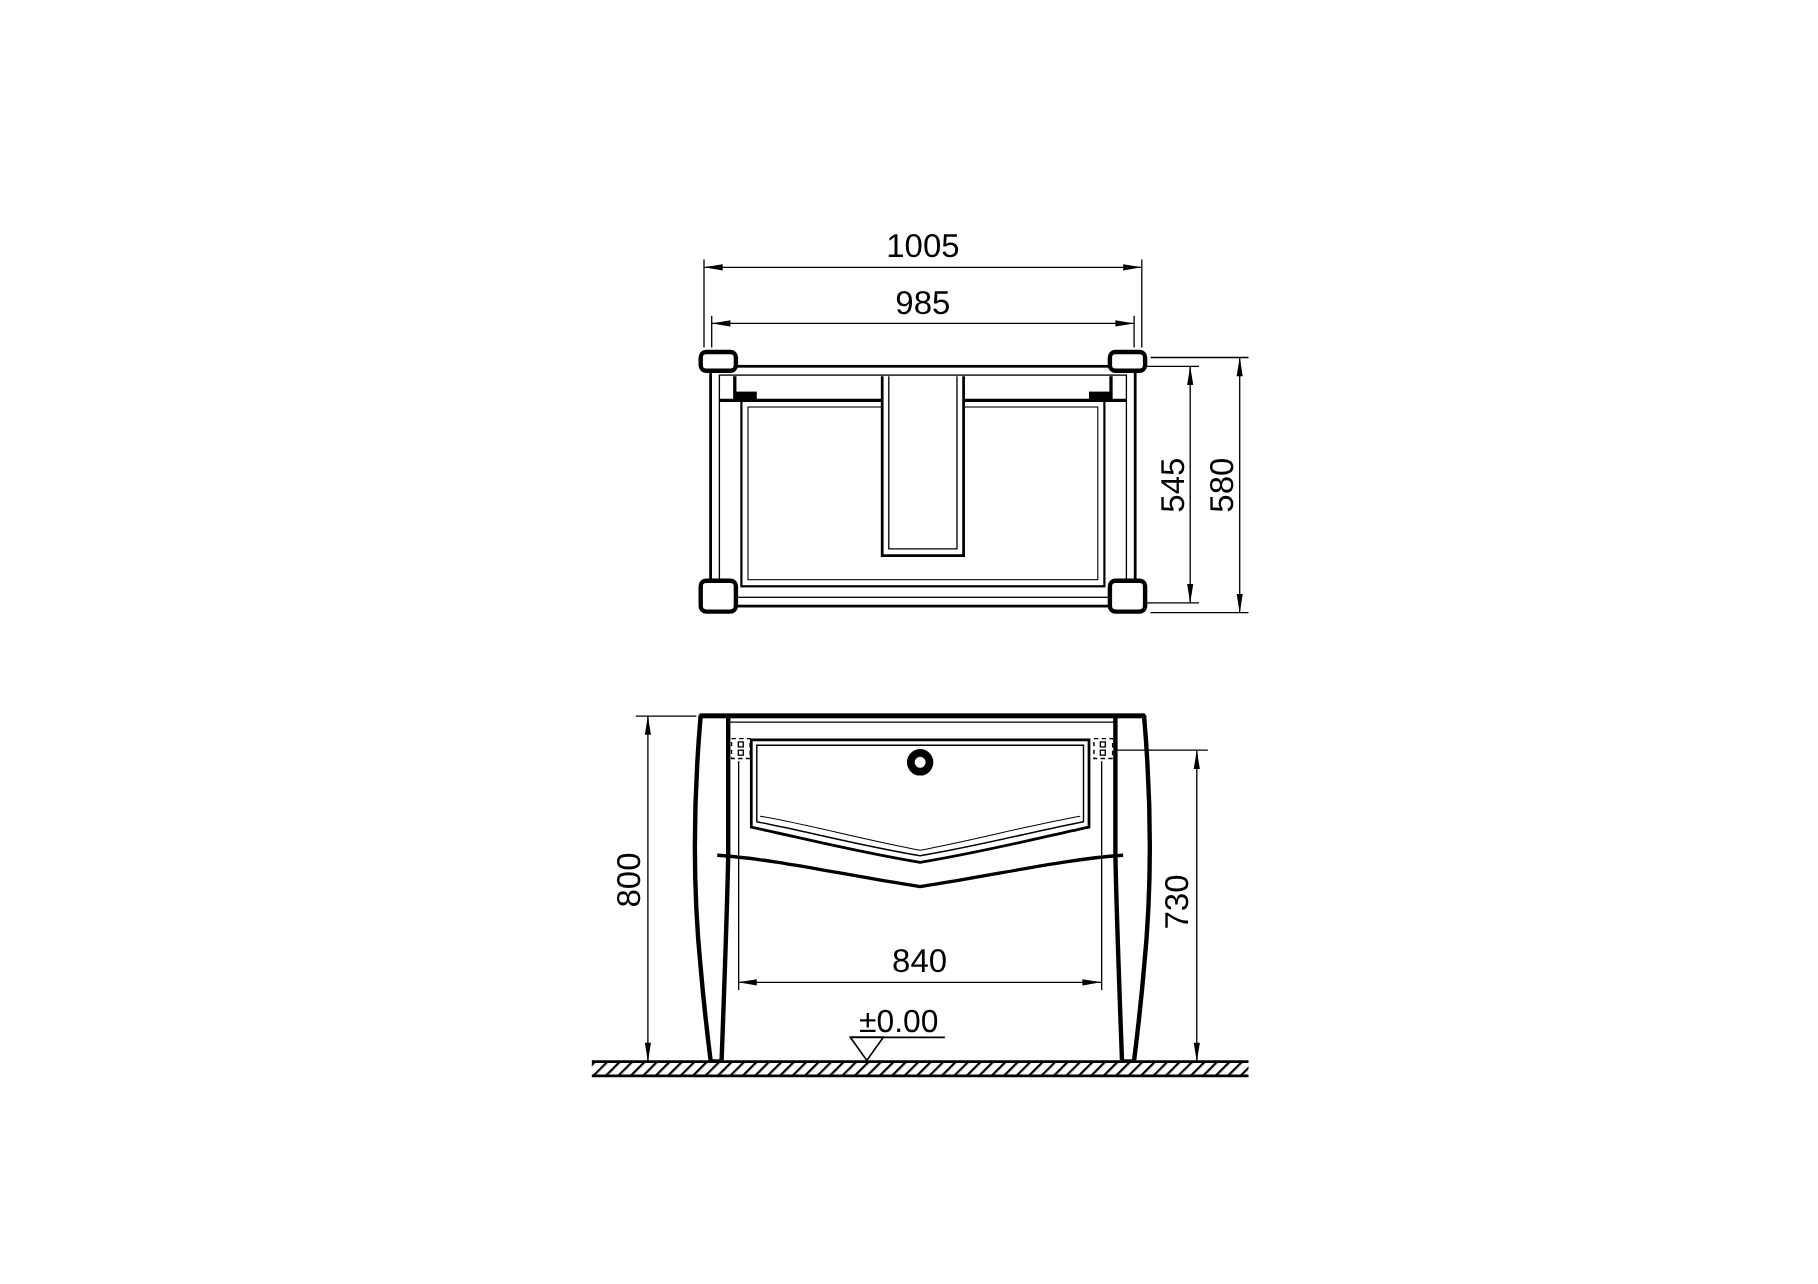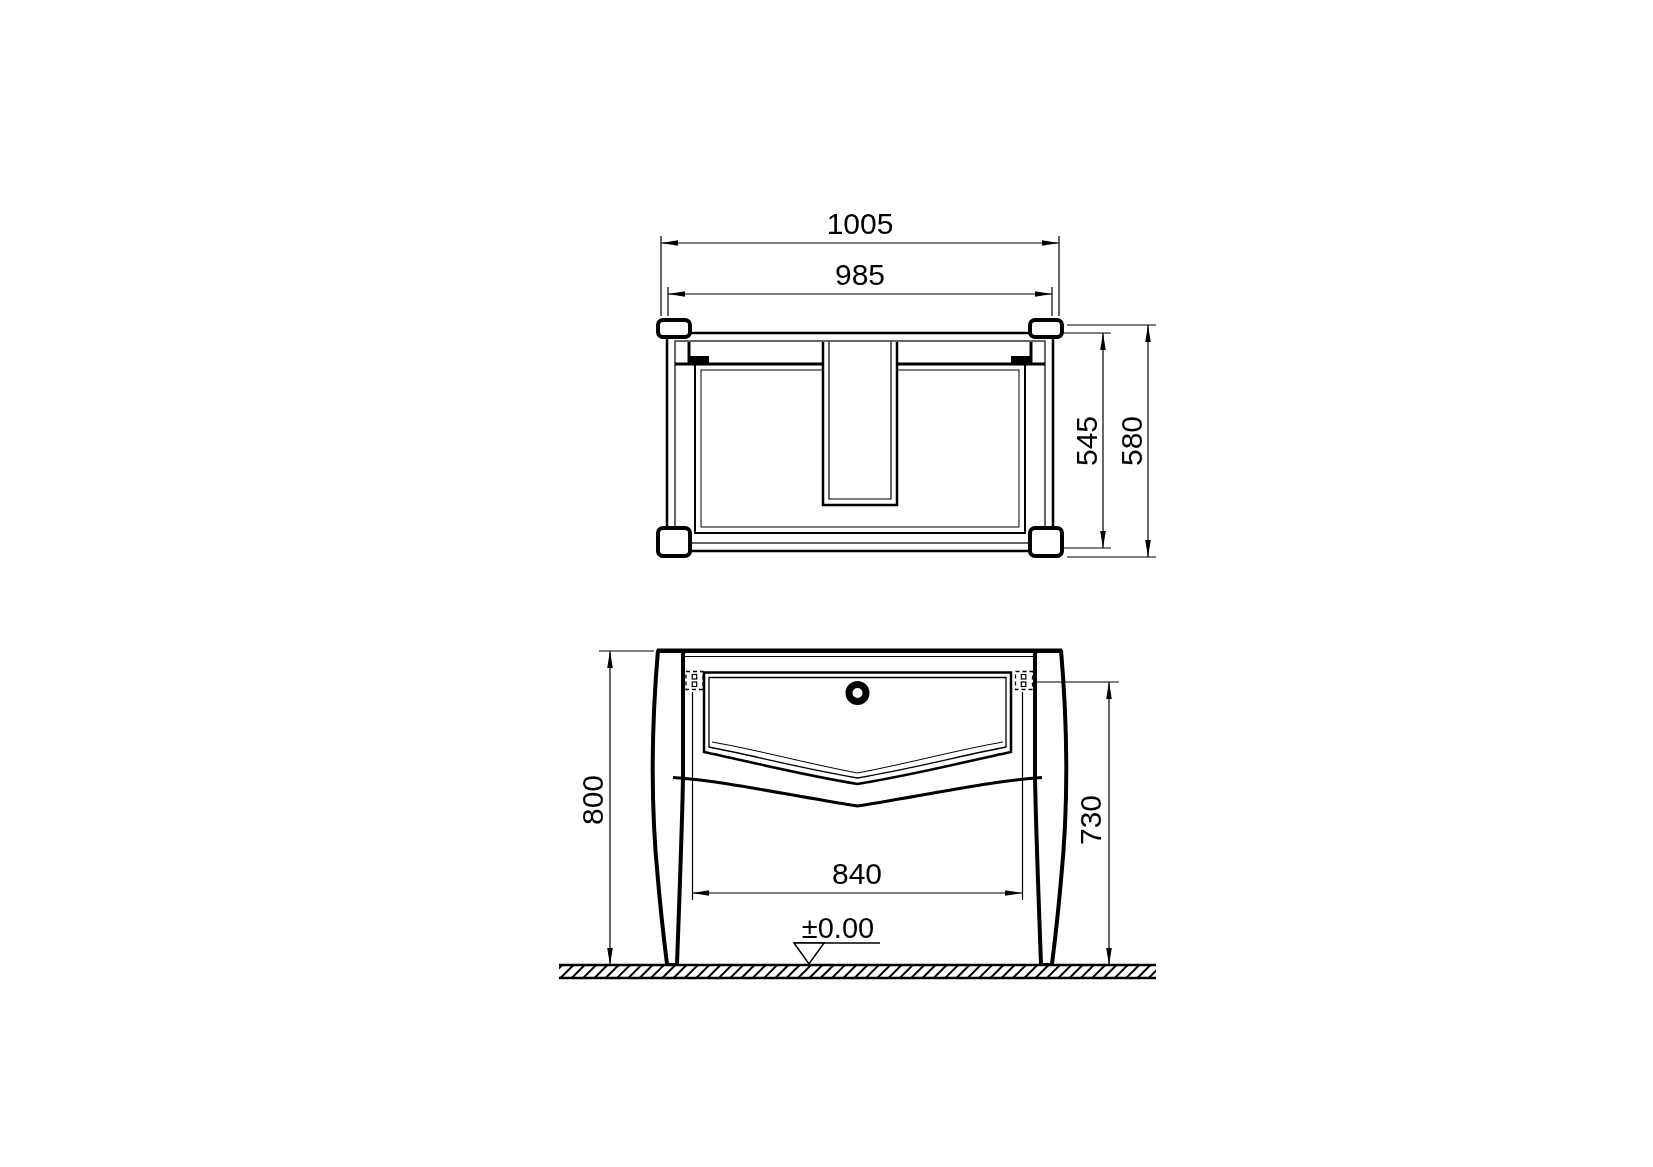--- a/index.html
+++ b/index.html
@@ -1,16 +1,16 @@
 <!DOCTYPE html>
 <html><head>
 <meta charset="utf-8">
 <style>
   html,body{margin:0;padding:0;background:#ffffff;}
-  .stage{position:relative;width:1560px;height:1167px;background:#ffffff;overflow:hidden;padding-left:21px;}
+  .stage{position:relative;width:1560px;height:1167px;background:#ffffff;overflow:hidden;}
   svg{display:block;}
   text.dim{font-family:"Liberation Sans",sans-serif;font-size:30px;fill:#000;}
   text.datum{font-family:"Liberation Sans",sans-serif;font-size:29px;fill:#000;}
 </style>
 </head>
 <body>
 
 <div class="stage">
 <svg width="1653" height="1167" viewBox="0 0 1653 1167">
   <defs>

